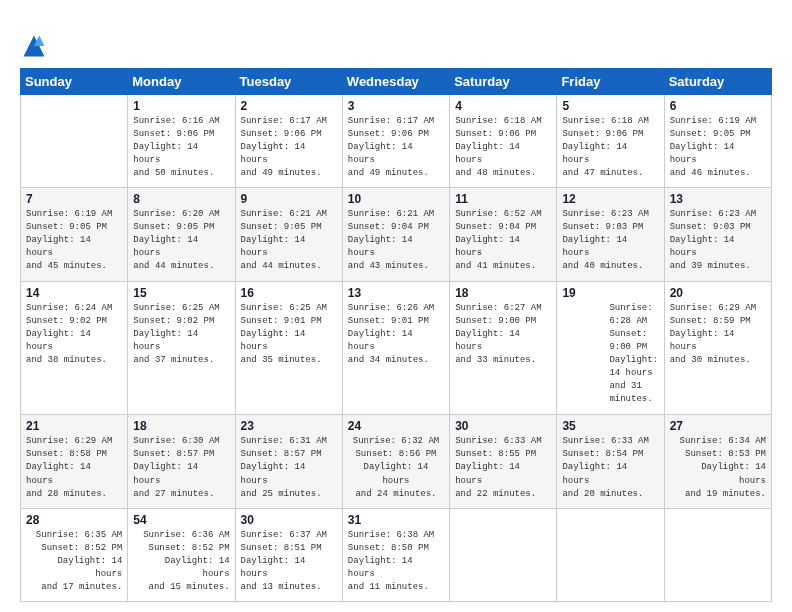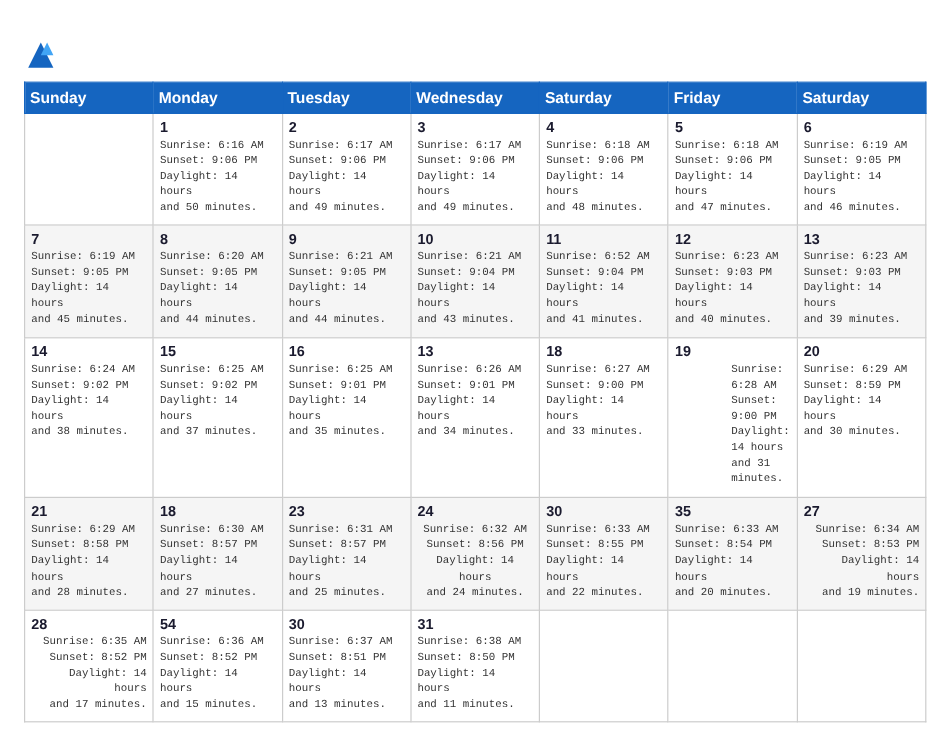--- a/index.html
+++ b/index.html
@@ -333,21 +333,21 @@
         <tr>
           <td>
             <span class="day-num">28</span>
             <div class="day-info" style="white-space: pre-line; text-align: right;">Sunrise: 6:35 AM
 Sunset: 8:52 PM
 Daylight: 14 hours
 and 17 minutes.</div>
           </td>
           <td>
             <span class="day-num">54</span>
-            <div class="day-info" style="white-space: pre-line;">Sunrise: 6:36 AM
+            <div class="day-info" style="white-space: pre-line; text-align: right;">Sunrise: 6:36 AM
 Sunset: 8:52 PM
 Daylight: 14 hours
 and 15 minutes.</div>
           </td>
           <td>
             <span class="day-num">30</span>
             <div class="day-info" style="white-space: pre-line;">Sunrise: 6:37 AM
 Sunset: 8:51 PM
 Daylight: 14 hours
 and 13 minutes.</div>

